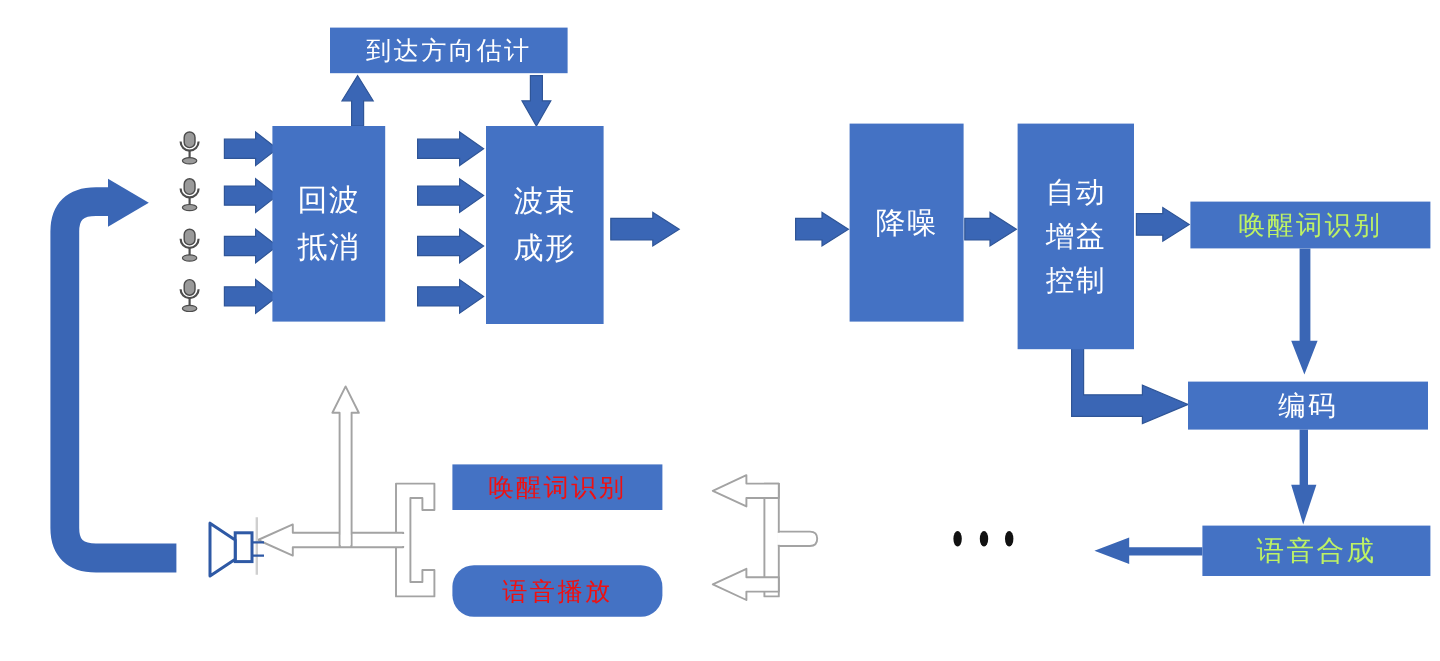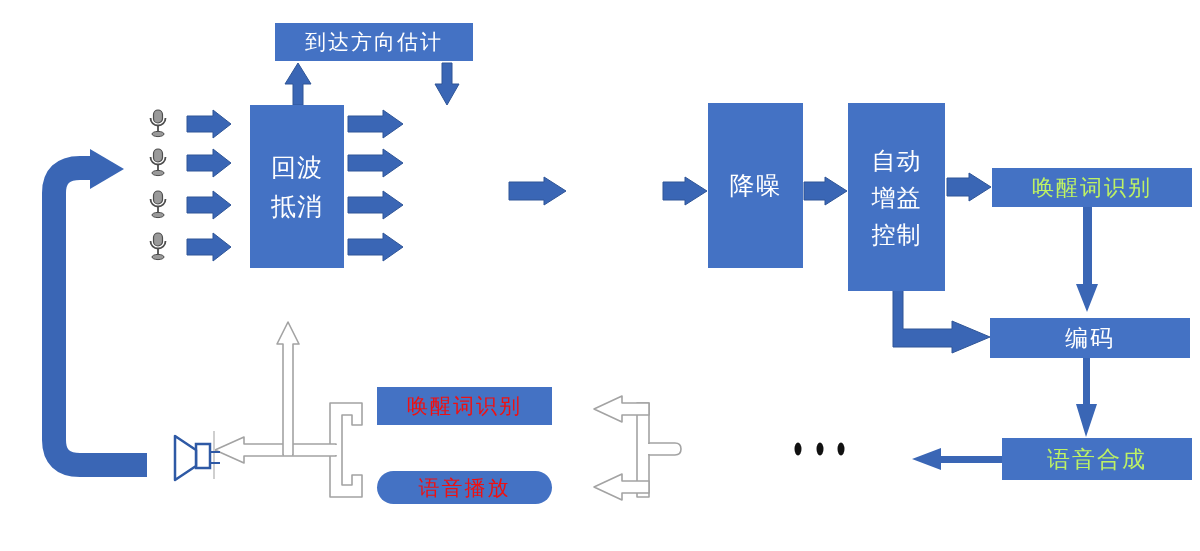--- a/index.html
+++ b/index.html
@@ -111,25 +111,29 @@
       <line x1="209" y1="463" x2="220" y2="463" stroke="#2e59a5" stroke-width="2"></line>
       <rect x="196" y="444" width="14" height="24" fill="#ffffff" stroke="#2e59a5" stroke-width="2.5"></rect>
       <polygon points="196,450 175,436 175,480 196,466" fill="#ffffff" stroke="#2e59a5" stroke-width="2.5" stroke-linejoin="round"></polygon>
     </g>
   </svg>
 
   <div class="node banner" style="left:275px;top:23px;width:198px;height:38px;">
     <span>到达方向估计</span>
   </div>
 
-  <div class="node two-line" style="left:250px;top:105px;width:94px;height:163px;">
+  <div class="node two-line" style="left:227px;top:105px;width:94px;height:163px;">
     <span>回波</span>
     <span>抵消</span>
   </div>
 
+  <div class="node two-line" style="left:405px;top:105px;width:98px;height:165px;">
+    <span>波束</span>
+    <span>成形</span>
+  </div>
 
 
   <div class="node single" style="left:708px;top:103px;width:95px;height:165px;">
     <span>降噪</span>
   </div>
 
   <div class="node two-line" style="left:848px;top:103px;width:97px;height:188px;font-size:24px;line-height:37px;">
     <span>自动</span>
     <span>增益</span>
     <span>控制</span>
@@ -144,17 +148,17 @@
   </div>
 
   <div class="node banner orange" style="left:1002px;top:438px;width:190px;height:42px;font-size:23px;">
     <span>语音合成</span>
   </div>
 
   <div class="node banner red" style="left:377px;top:387px;width:175px;height:38px;">
     <span>唤醒词识别</span>
   </div>
 
-  <div class="node banner red" style="left:377px;top:471px;width:175px;height:33px;border-radius:18px;">
+  <div class="node banner red" style="left:377px;top:471px;width:175px;height:43px;border-radius:18px;">
     <span>语音播放</span>
   </div>
 
 </div>
 
 </body></html>

